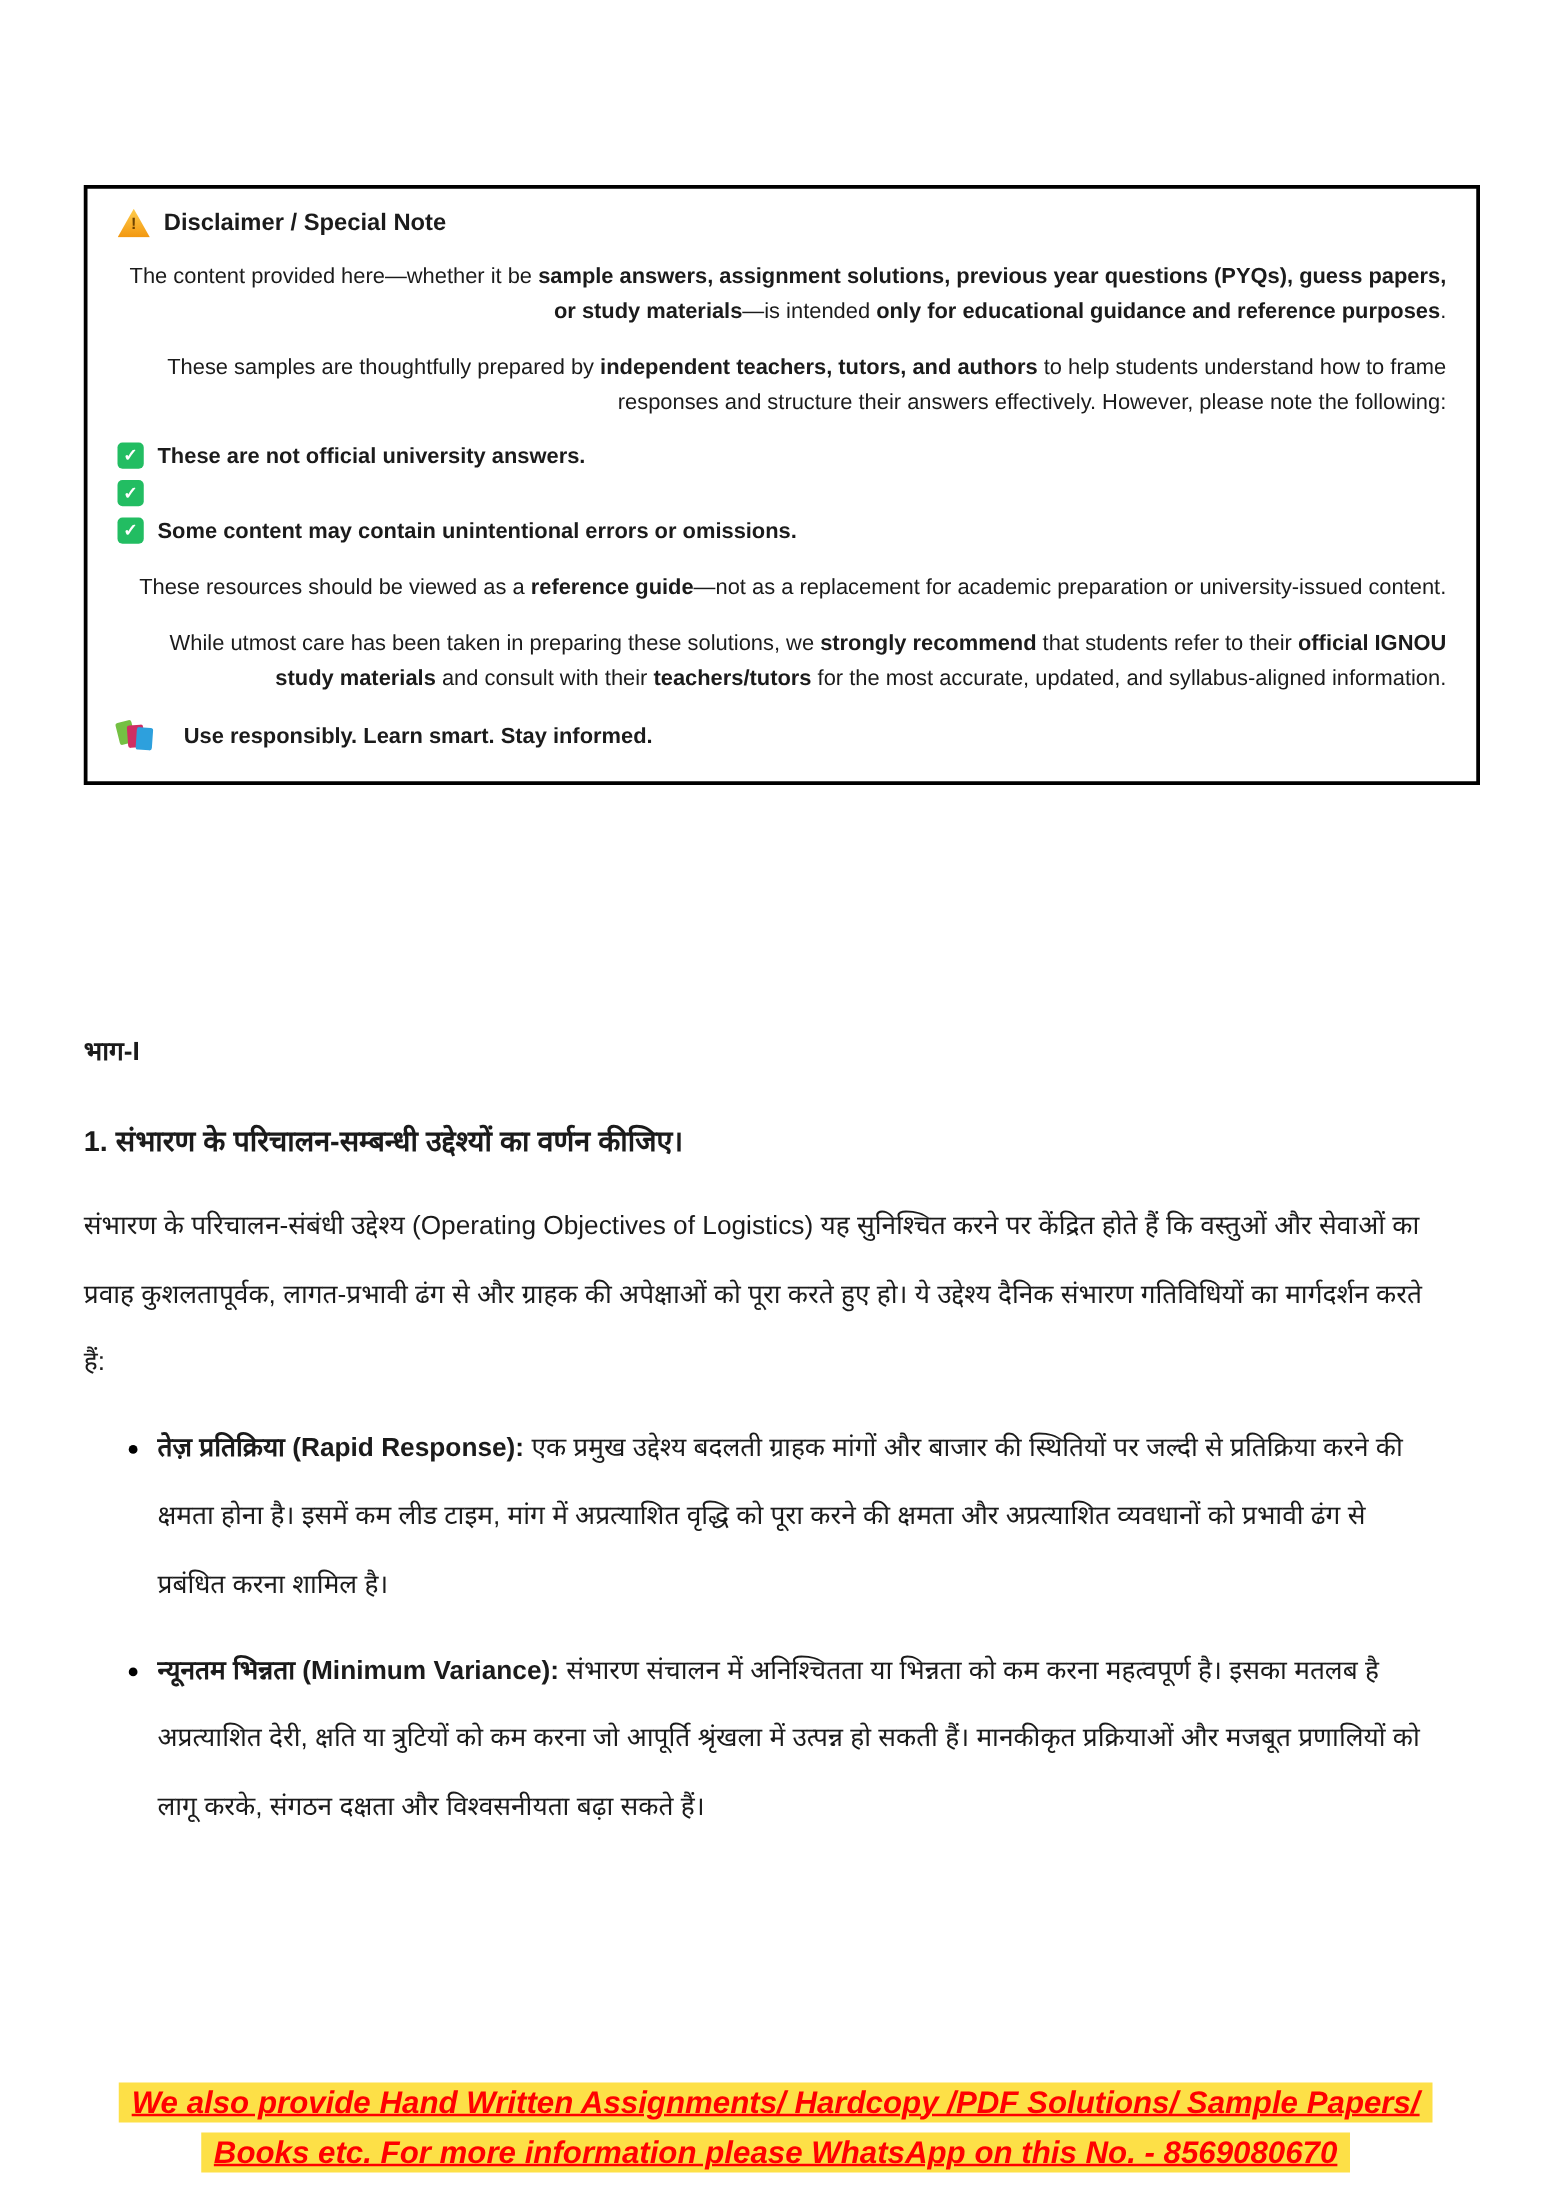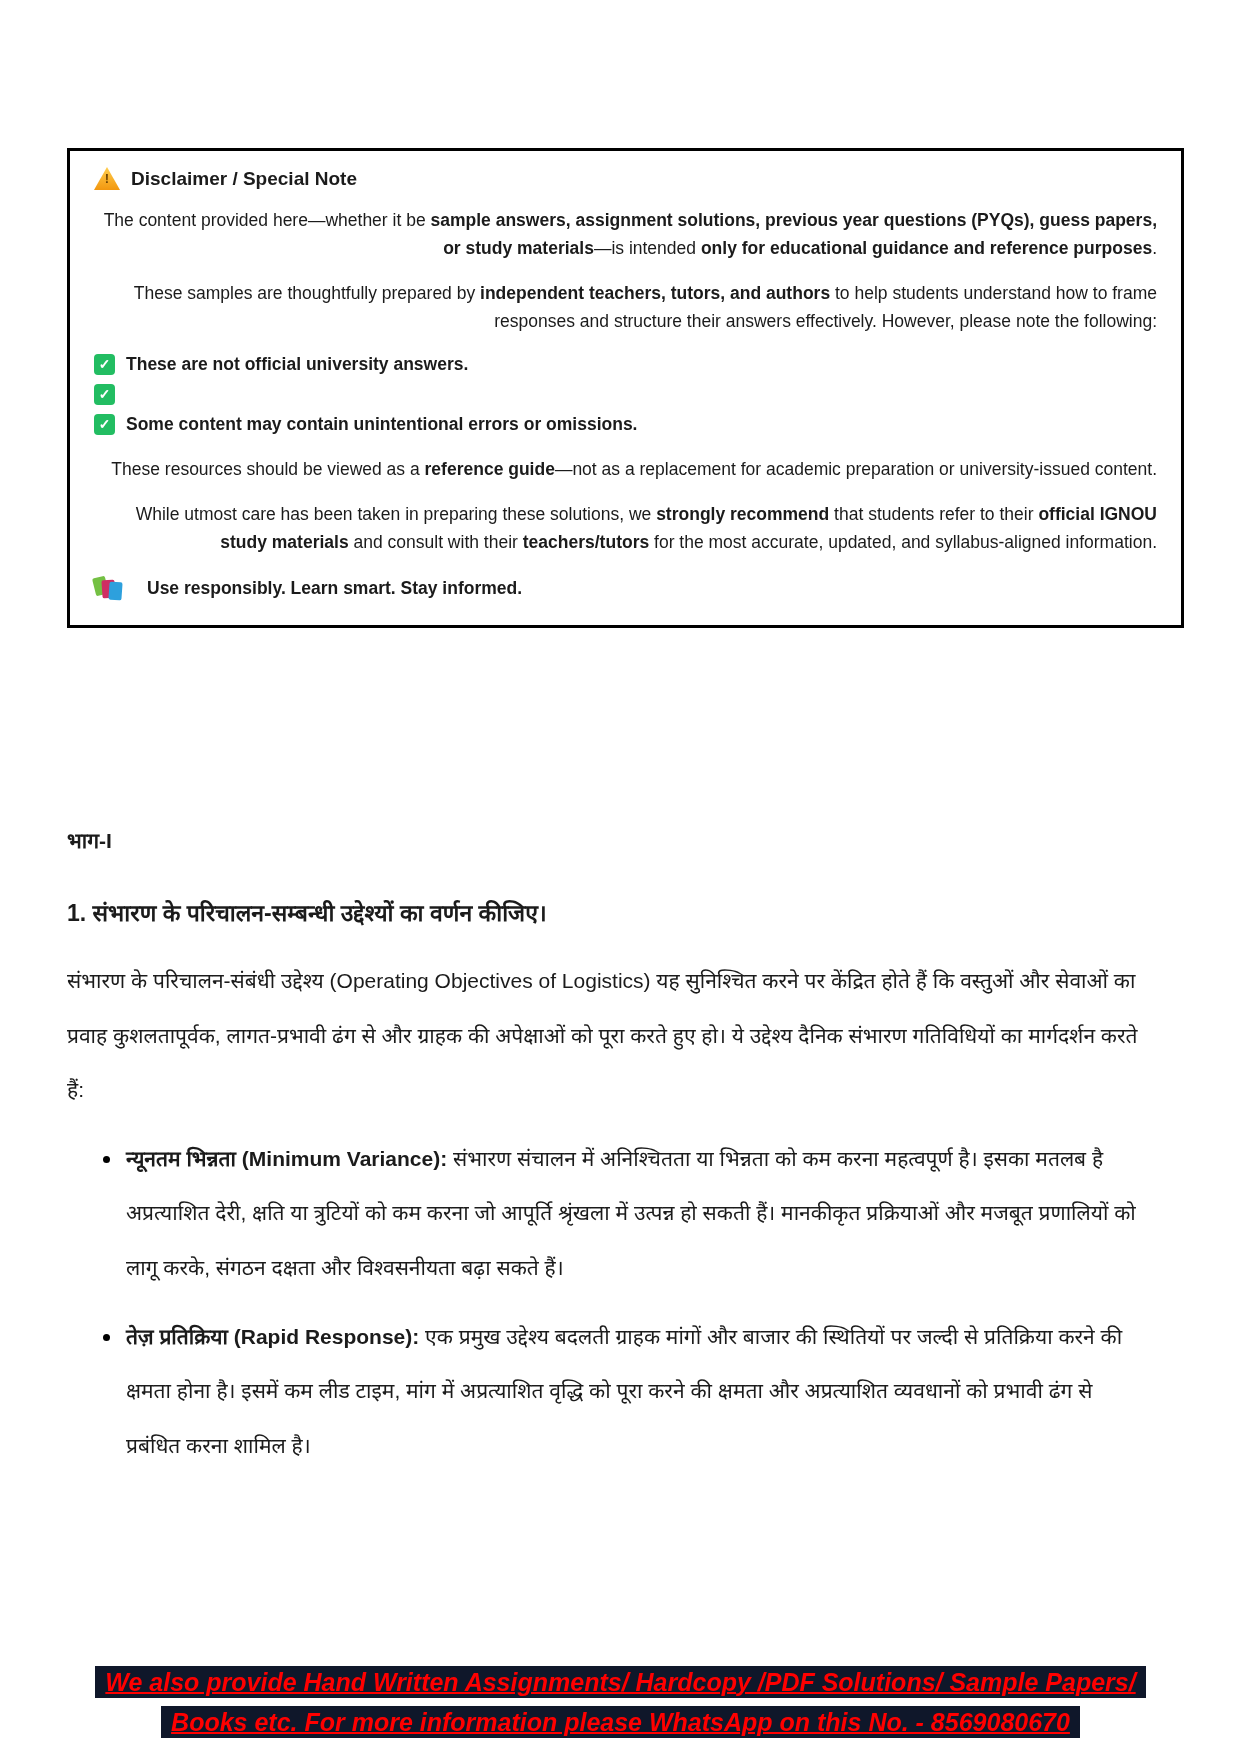--- a/index.html
+++ b/index.html
@@ -48,21 +48,21 @@
   .bullet-dot{width:7px;height:7px;border-radius:50%;background:#000;flex:none;margin-top:24px;}
   .bullet-text{flex:1;}
 
   
   .promo-footer{
     position:absolute;left:0;right:0;top:1662px;text-align:center;
     font-size:25px;font-weight:700;font-style:italic;color:#ff0000;
     line-height:1.6;
   }
   .promo-footer .hl{
-    background:#0f172a;padding:2px 10px;
+    background:#fde047;padding:2px 10px;
     text-decoration:underline;text-decoration-color:#ff0000;text-decoration-thickness:2px;
   }
 </style>
 </head>
 <body>
 
 <div class="disclaimer-box">
   <div class="d-title-row">
     <span class="warning-icon">
       <span class="tri"></span>
@@ -102,25 +102,25 @@
 </div>
 
 <div class="hindi-section">
   <div class="part-label">भाग-I</div>
   <div class="question-heading">1. संभारण के परिचालन-सम्बन्धी उद्देश्यों का वर्णन कीजिए।</div>
   <div class="intro-para">संभारण के परिचालन-संबंधी उद्देश्य (Operating Objectives of Logistics) यह सुनिश्चित करने पर केंद्रित होते हैं कि वस्तुओं और सेवाओं का प्रवाह कुशलतापूर्वक, लागत-प्रभावी ढंग से और ग्राहक की अपेक्षाओं को पूरा करते हुए हो। ये उद्देश्य दैनिक संभारण गतिविधियों का मार्गदर्शन करते हैं:</div>
 
   <ul class="bullet-list">
     <li class="bullet-item">
       <span class="bullet-dot"></span>
-      <span class="bullet-text"><b>न्यूनतम भिन्नता (Minimum Variance):</b> संभारण संचालन में अनिश्चितता या भिन्नता को कम करना महत्वपूर्ण है। इसका मतलब है अप्रत्याशित देरी, क्षति या त्रुटियों को कम करना जो आपूर्ति श्रृंखला में उत्पन्न हो सकती हैं। मानकीकृत प्रक्रियाओं और मजबूत प्रणालियों को लागू करके, संगठन दक्षता और विश्वसनीयता बढ़ा सकते हैं।</span>
+      <span class="bullet-text"><b>तेज़ प्रतिक्रिया (Rapid Response):</b> एक प्रमुख उद्देश्य बदलती ग्राहक मांगों और बाजार की स्थितियों पर जल्दी से प्रतिक्रिया करने की क्षमता होना है। इसमें कम लीड टाइम, मांग में अप्रत्याशित वृद्धि को पूरा करने की क्षमता और अप्रत्याशित व्यवधानों को प्रभावी ढंग से प्रबंधित करना शामिल है।</span>
     </li>
     <li class="bullet-item">
       <span class="bullet-dot"></span>
-      <span class="bullet-text"><b>तेज़ प्रतिक्रिया (Rapid Response):</b> एक प्रमुख उद्देश्य बदलती ग्राहक मांगों और बाजार की स्थितियों पर जल्दी से प्रतिक्रिया करने की क्षमता होना है। इसमें कम लीड टाइम, मांग में अप्रत्याशित वृद्धि को पूरा करने की क्षमता और अप्रत्याशित व्यवधानों को प्रभावी ढंग से प्रबंधित करना शामिल है।</span>
+      <span class="bullet-text"><b>न्यूनतम भिन्नता (Minimum Variance):</b> संभारण संचालन में अनिश्चितता या भिन्नता को कम करना महत्वपूर्ण है। इसका मतलब है अप्रत्याशित देरी, क्षति या त्रुटियों को कम करना जो आपूर्ति श्रृंखला में उत्पन्न हो सकती हैं। मानकीकृत प्रक्रियाओं और मजबूत प्रणालियों को लागू करके, संगठन दक्षता और विश्वसनीयता बढ़ा सकते हैं।</span>
     </li>
   </ul>
 </div>
 
 <div class="promo-footer">
   <div><span class="hl">We also provide Hand Written Assignments/ Hardcopy /PDF Solutions/ Sample Papers/</span></div>
   <div><span class="hl">Books etc. For more information please WhatsApp on this No. - 8569080670</span></div>
 </div>
 
 </body></html>

